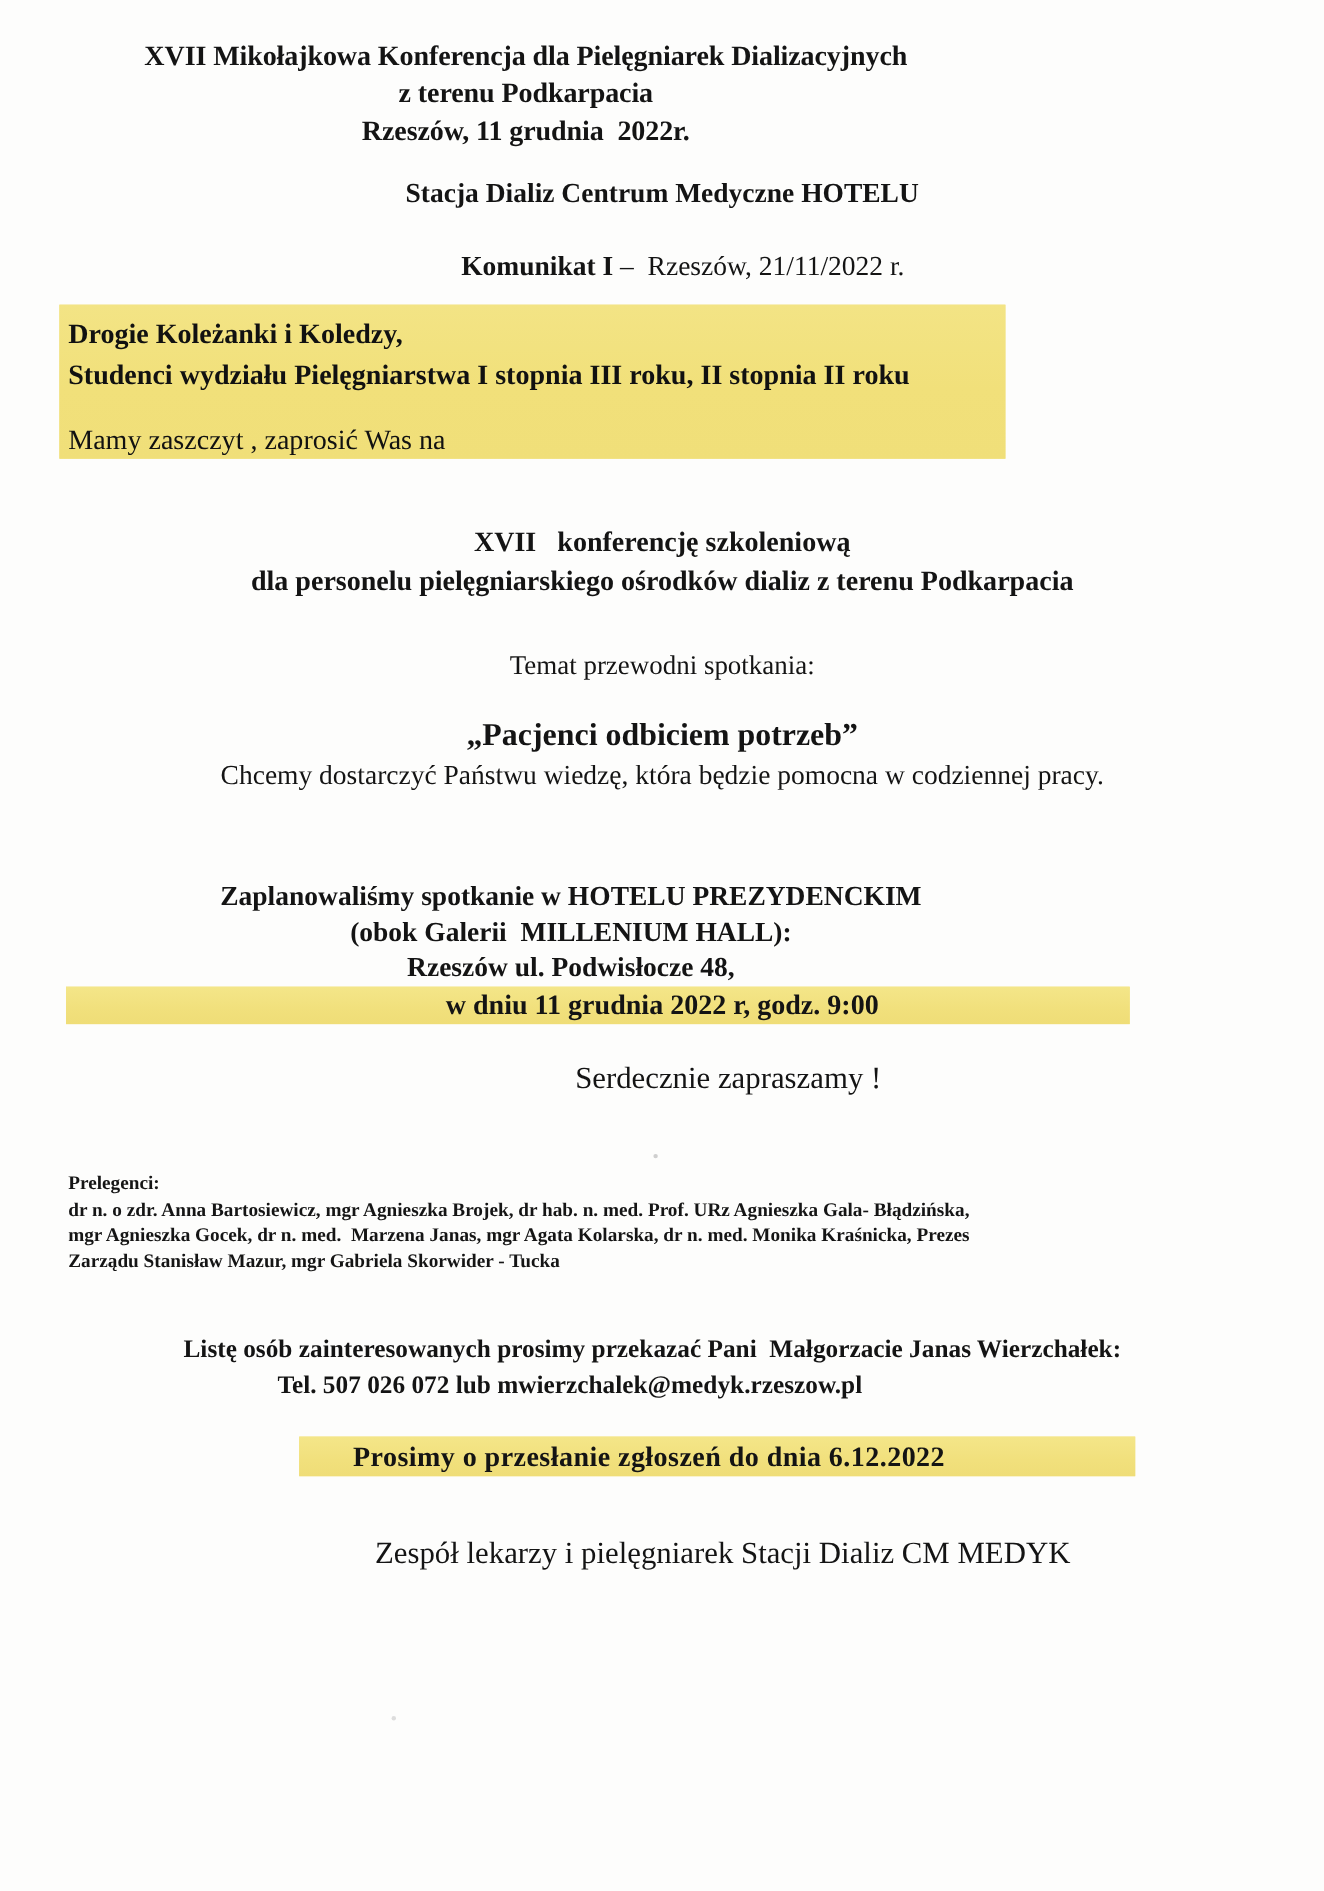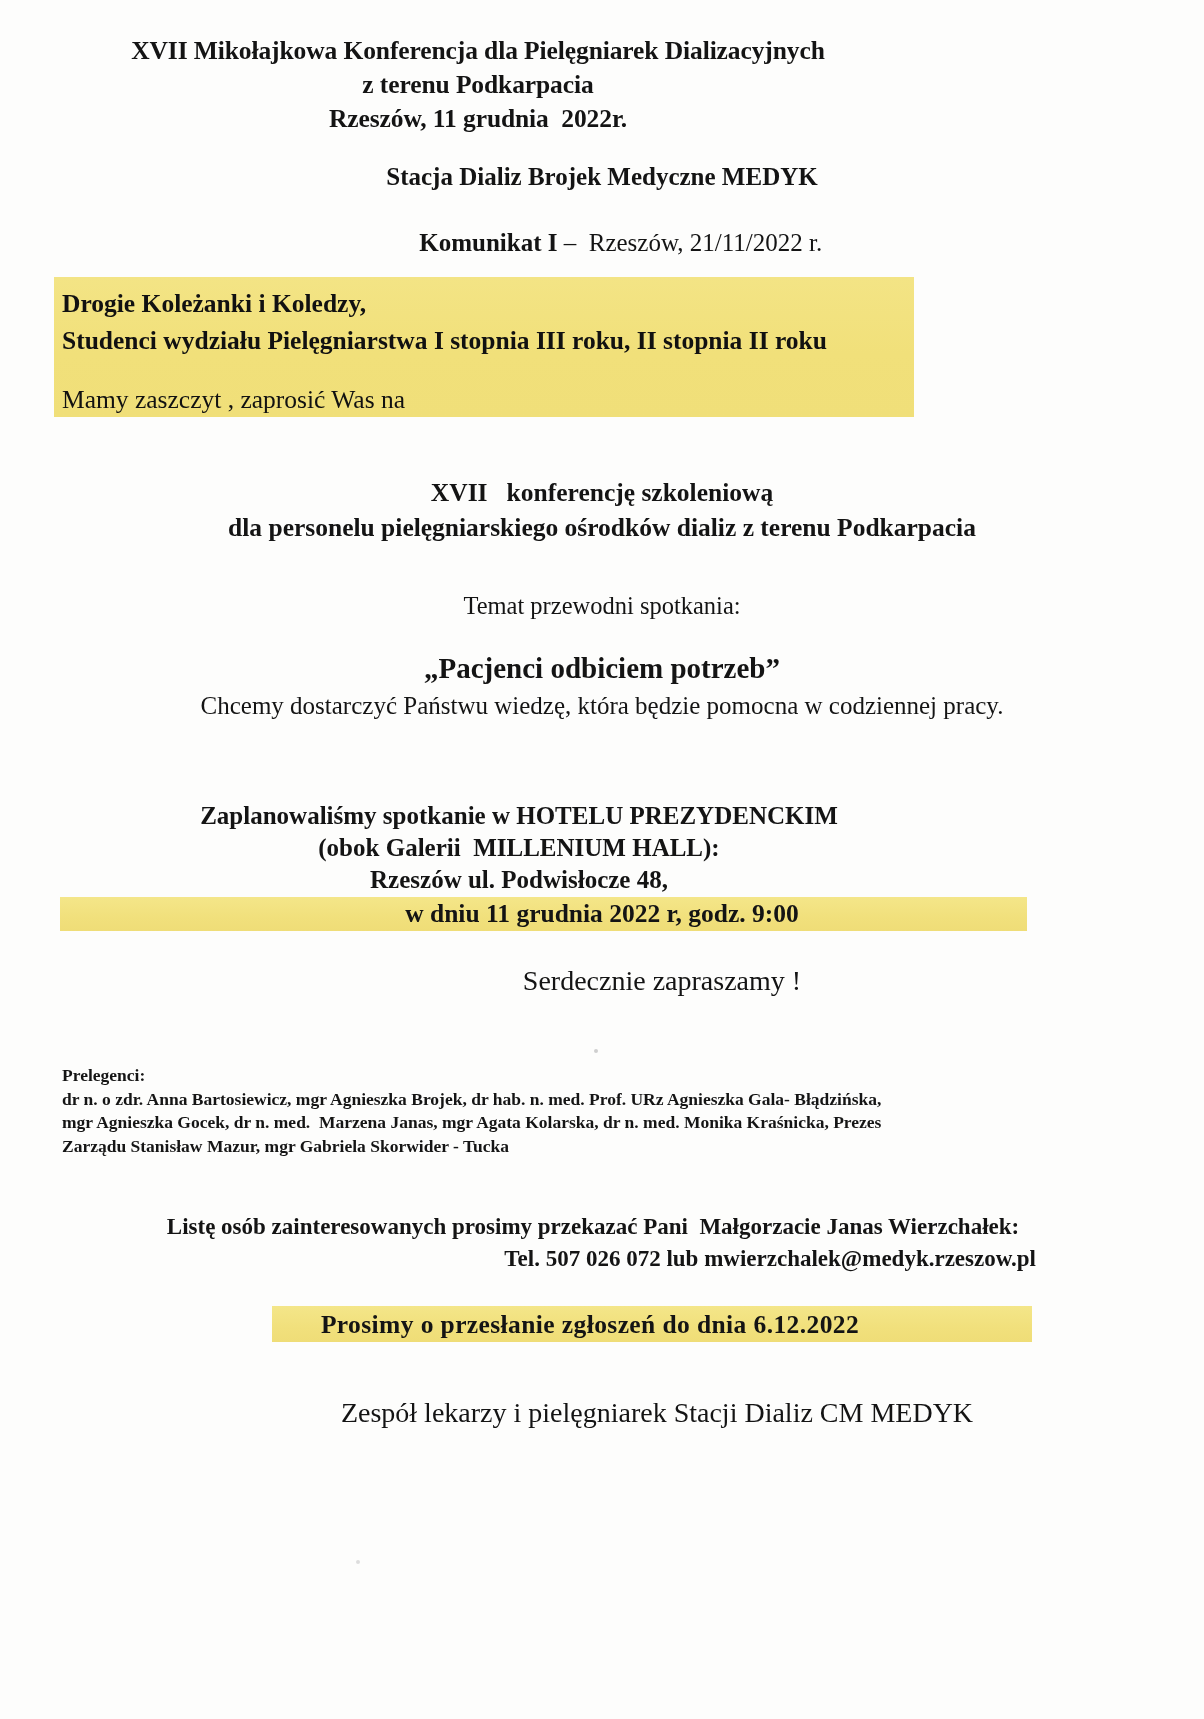--- a/index.html
+++ b/index.html
@@ -146,21 +146,21 @@
   
   #contact-block {
     left: 0; top: 1211px;
     width: 1204px;
     font-weight: bold;
     font-size: 23px;
     line-height: 32px;
     padding-right: 18px;
   }
   #contact-block .c1 { text-align: center; }
-  #contact-block .c2 { text-align: right; padding-right: 150px; }
+  #contact-block .c2 { text-align: center; padding-right: 150px; }
 
   
   #deadline-band {
     position: absolute;
     left: 272px; top: 1306px;
     width: 760px; height: 36px;
     background: #f2e27a;
     background-image: linear-gradient(180deg,#f4e689 0%,#f1e07c 60%,#efdd77 100%);
   }
   #deadline-text {
@@ -196,21 +196,21 @@
 
 <div class="page">
 
   <div class="block ctr" id="header-title">
     <span class="line">XVII Mikołajkowa Konferencja dla Pielęgniarek Dializacyjnych</span>
     <span class="line">z terenu Podkarpacia</span>
     <span class="line">Rzeszów, 11 grudnia  2022r.</span>
   </div>
 
   <div class="block ctr" id="header-subtitle">
-    <span class="line l1">Stacja Dializ Brojek Medyczne MEDYK</span>
+    <span class="line l1">Stacja Dializ Centrum Medyczne HOTELU</span>
     <span class="line l2">
       <span class="b">Komunikat I</span><span> –  Rzeszów, 21/11/2022 r.</span>
     </span>
   </div>
 
   <div class="block" id="salutation-band">
     <div class="inner">
       <span class="line s1">Drogie Koleżanki i Koledzy,</span>
       <span class="line s2">Studenci wydziału Pielęgniarstwa I stopnia III roku, II stopnia II roku</span>
       <span class="line s3">Mamy zaszczyt , zaprosić Was na</span>

